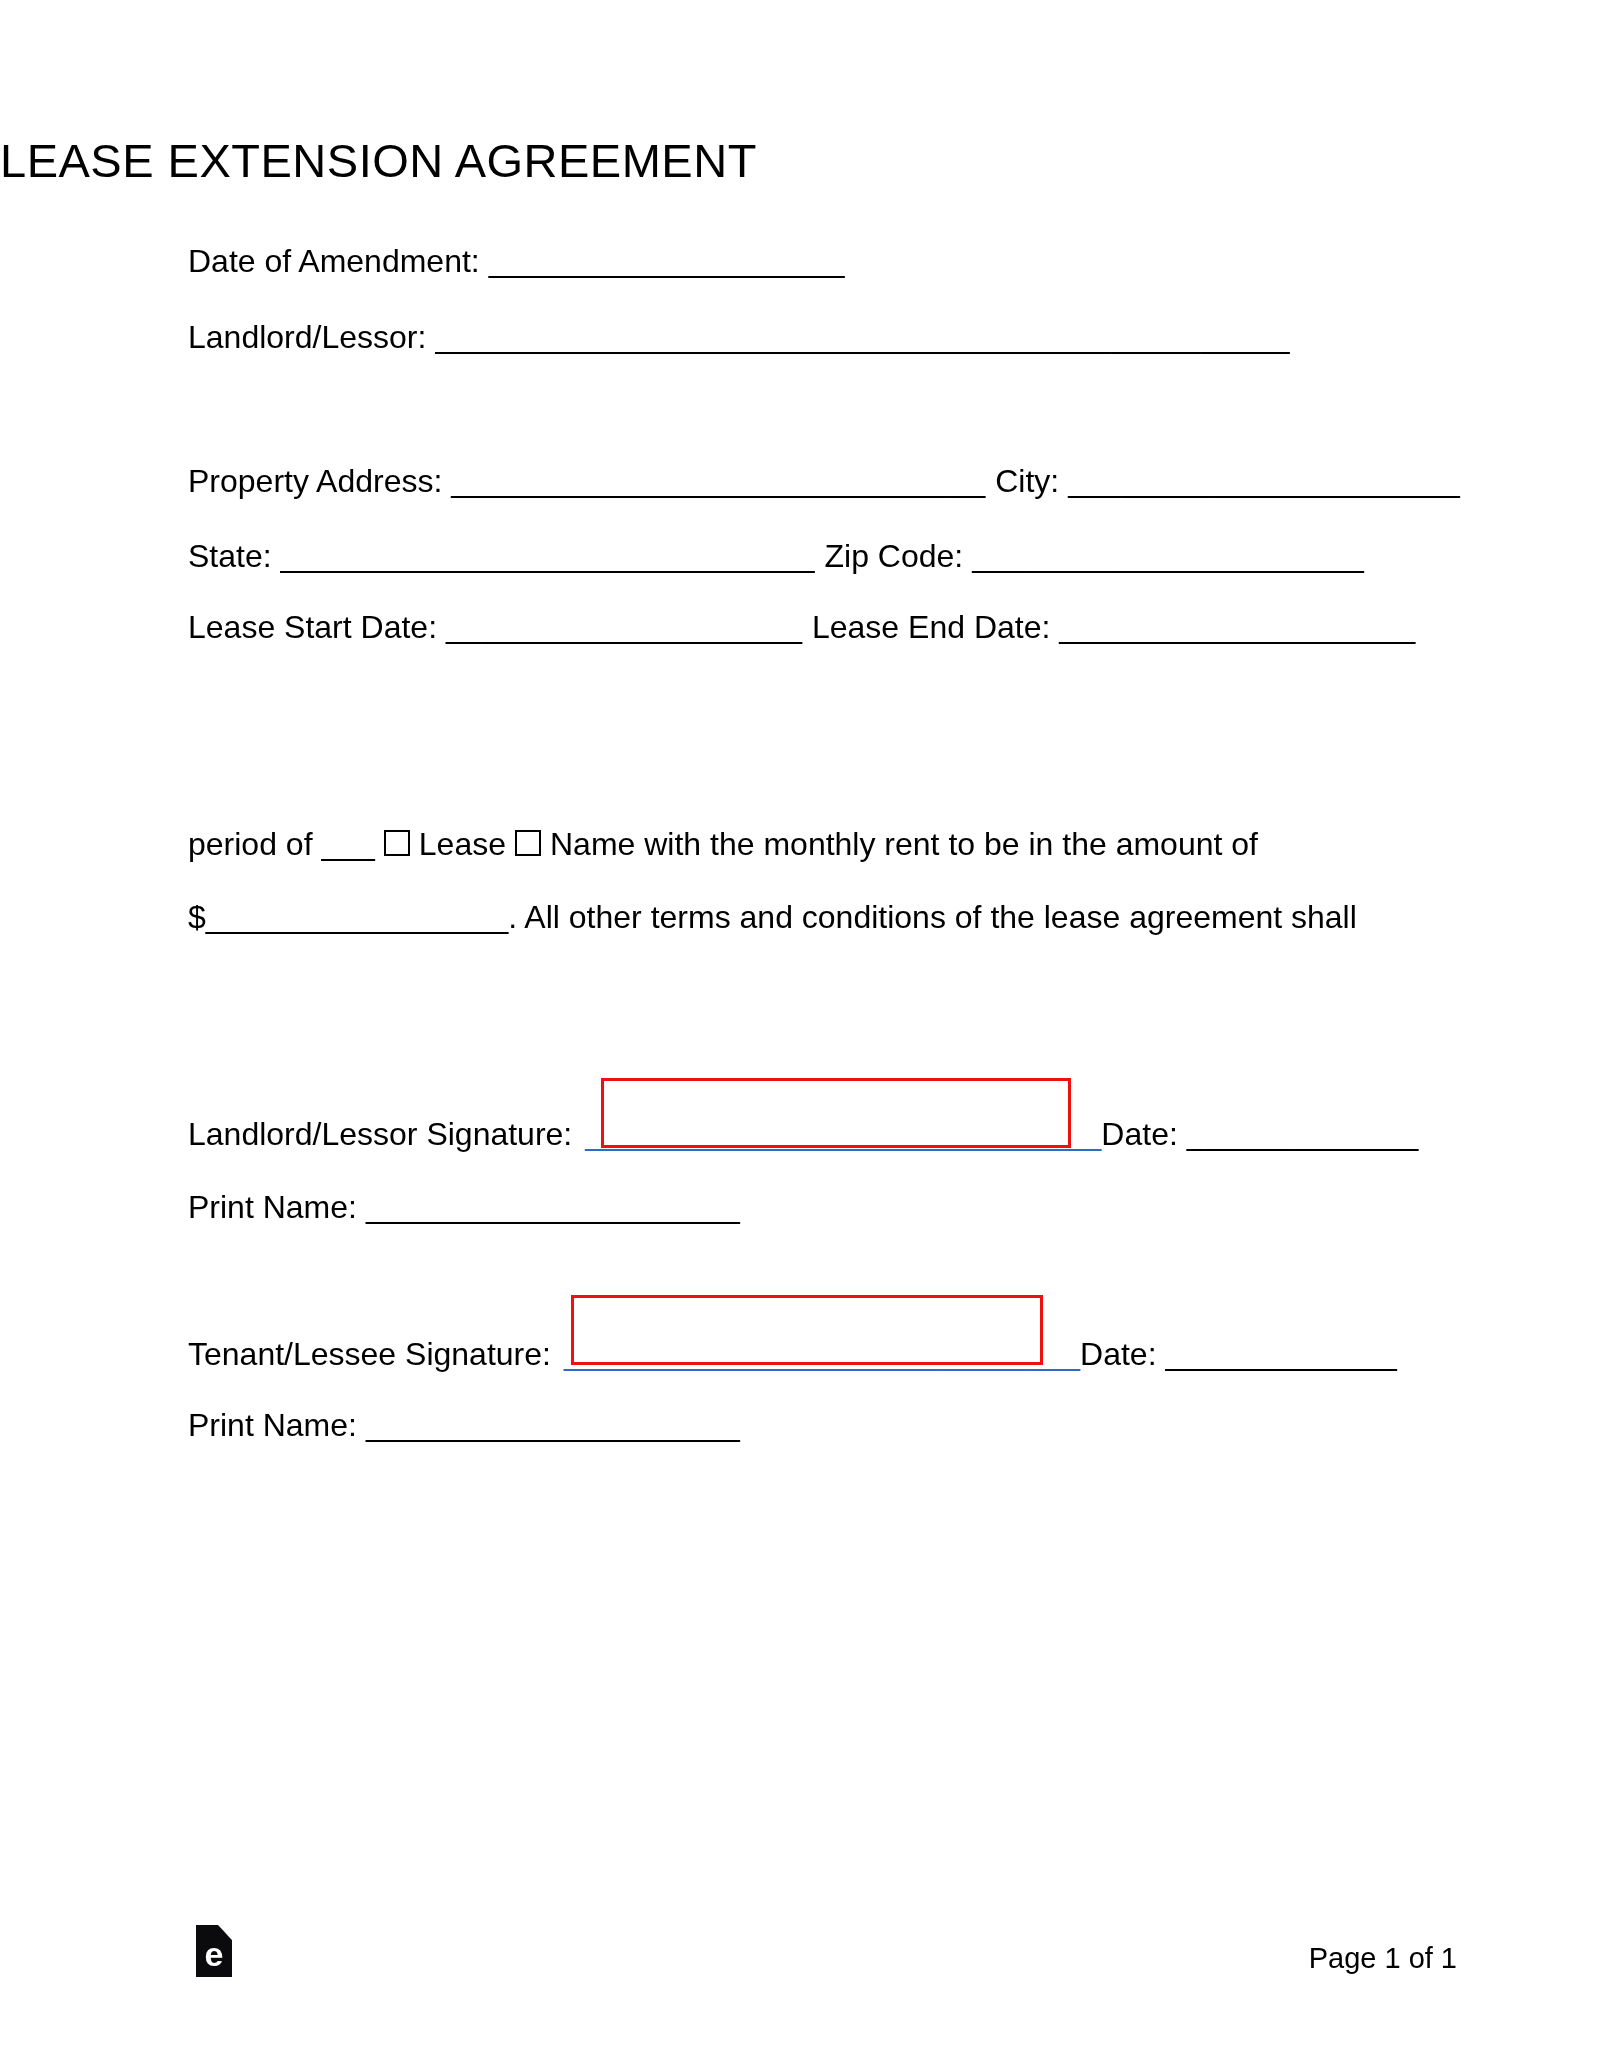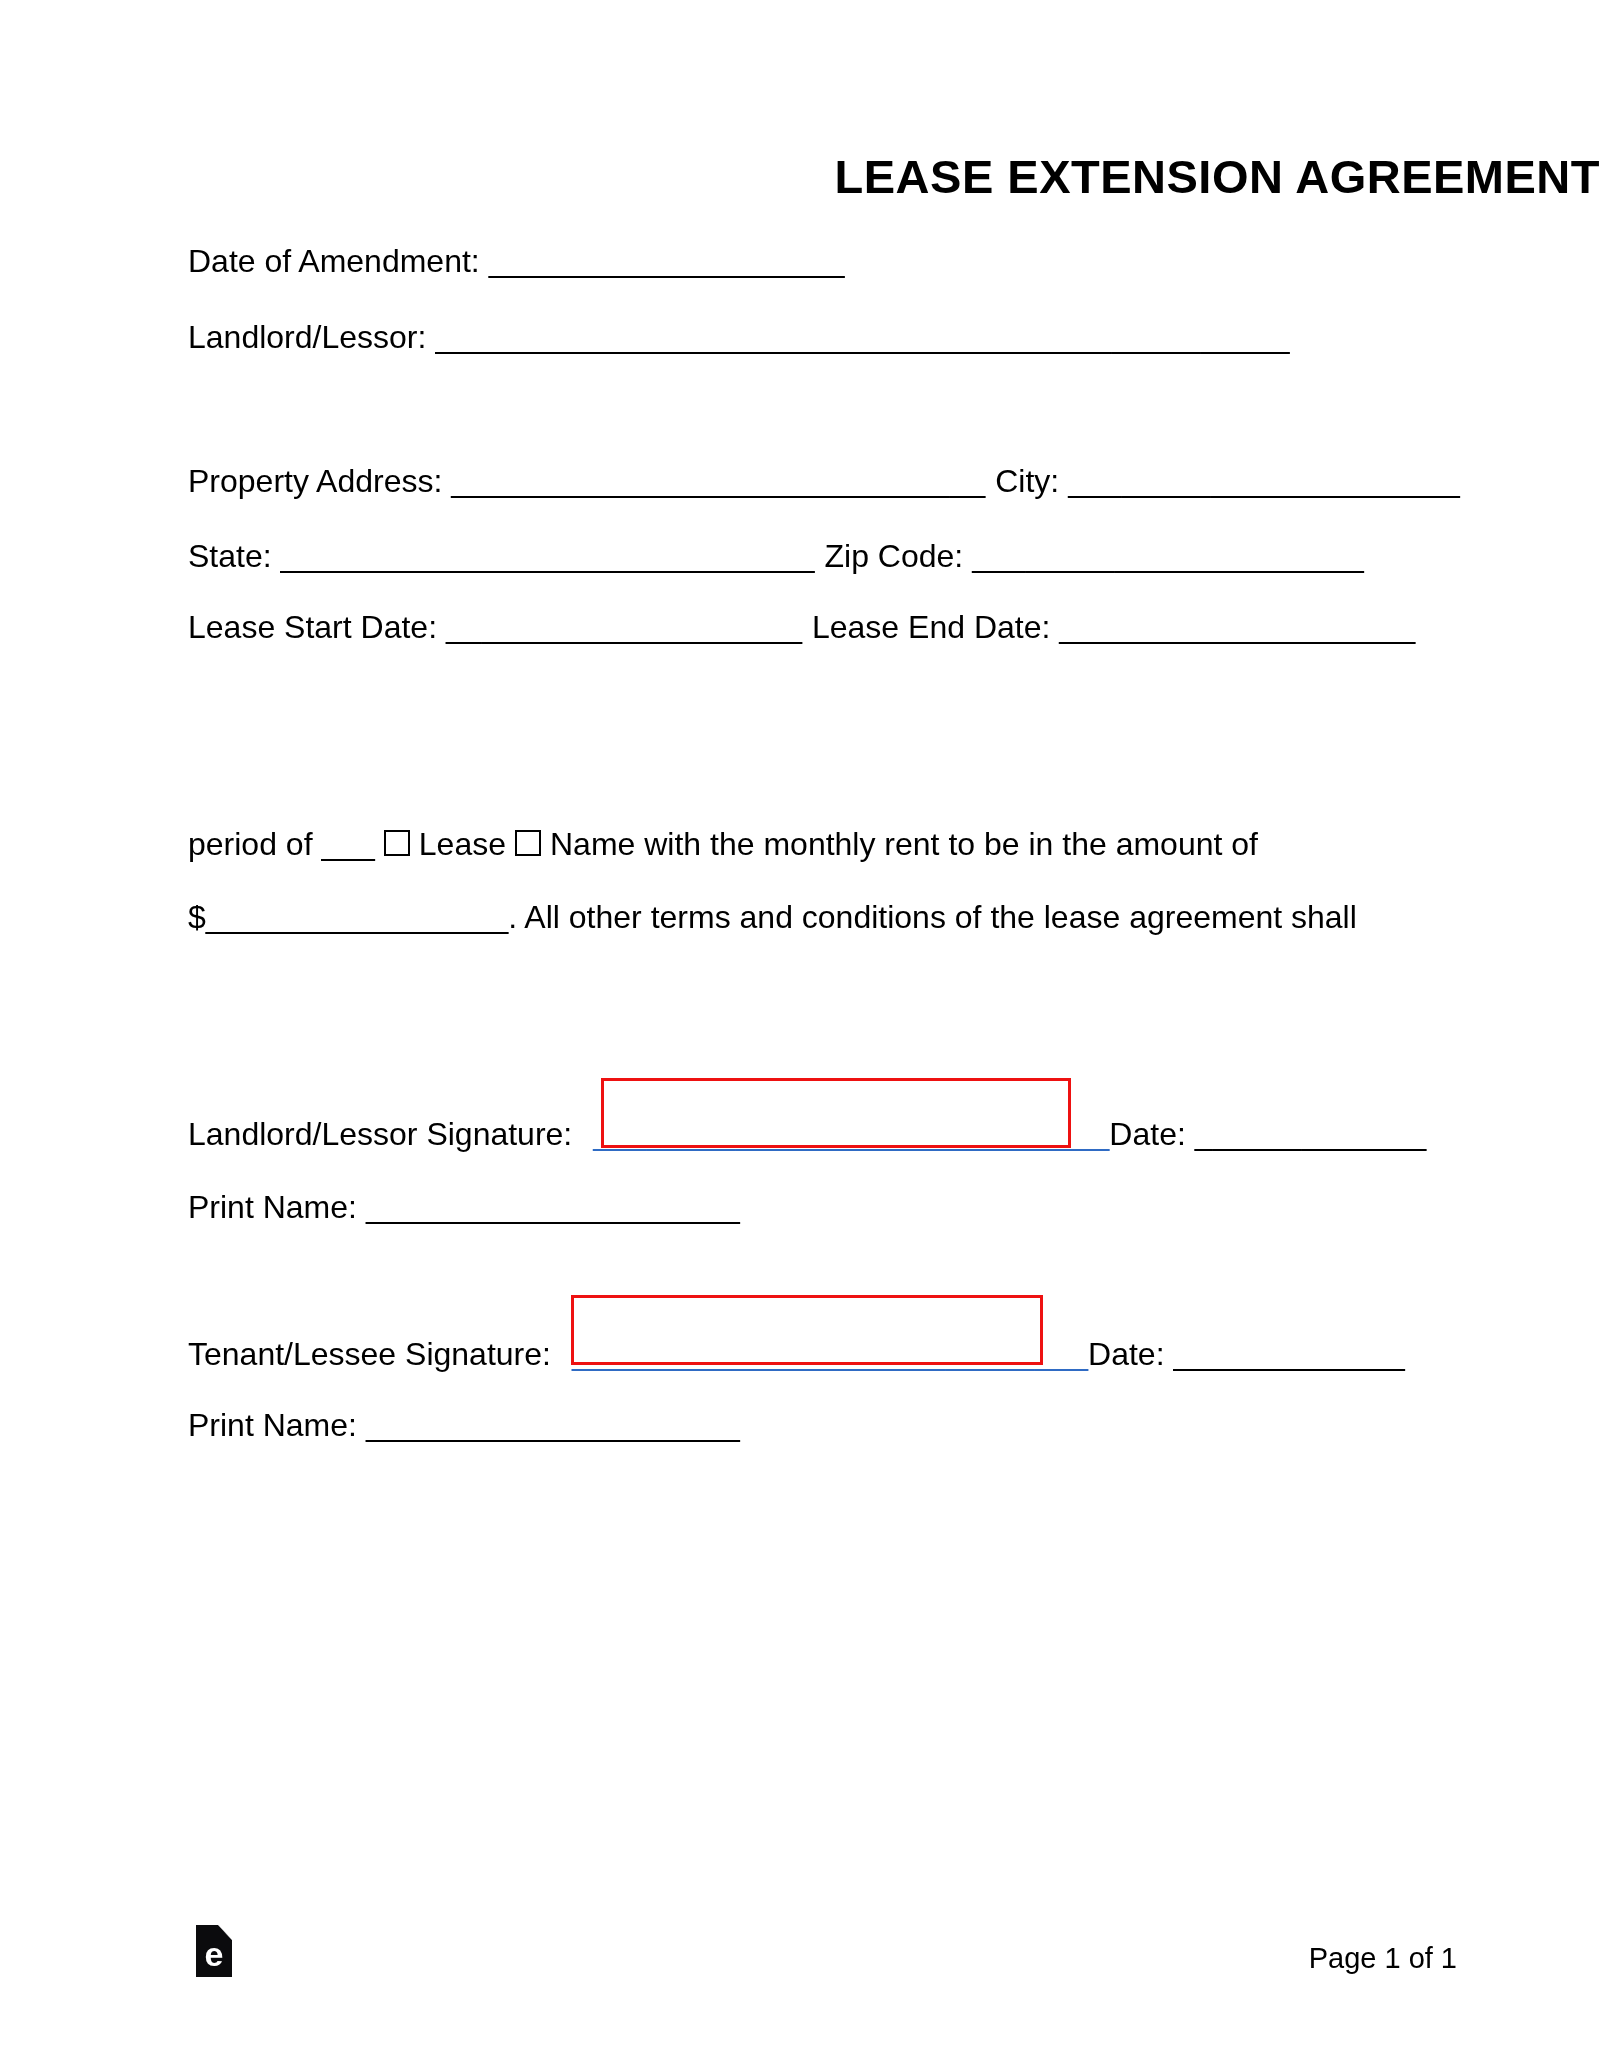--- a/index.html
+++ b/index.html
@@ -11,40 +11,40 @@
     position: relative;
     width: 1600px;
     height: 2070px;
     background: #ffffff;
     font-family: "Liberation Sans", "DejaVu Sans", sans-serif;
     color: #000000;
     overflow: hidden;
   }
   .title {
     position: absolute;
-    top: 149px;
+    top: 133px;
     left: 0;
     width: 100%;
     margin: 0;
-    text-align: right;
+    text-align: left;
     font-size: 47px;
-    font-weight: 700;
+    font-weight: 400;
     letter-spacing: 0.5px;
     white-space: nowrap;
   }
   .row {
     position: absolute;
     left: 188px;
     font-size: 32px;
     line-height: 44px;
     white-space: nowrap;
   }
   .lbl2 { margin-left: 10px; }
   .line { margin-left: 9px; }
-  .line.tight { margin-left: 8px; padding-left: 13px; }
+  .line.tight { margin-left: 0; padding-left: 13px; }
   .bold { font-weight: 400; }
   .sig-line { color: var(--sig-line, #2f6bc4); }
   .checkbox {
     display: inline-block;
     width: 22px;
     height: 22px;
     border: 2.5px solid #000;
     margin: 0 9px;
     vertical-align: -1px;
     background: #fff;

